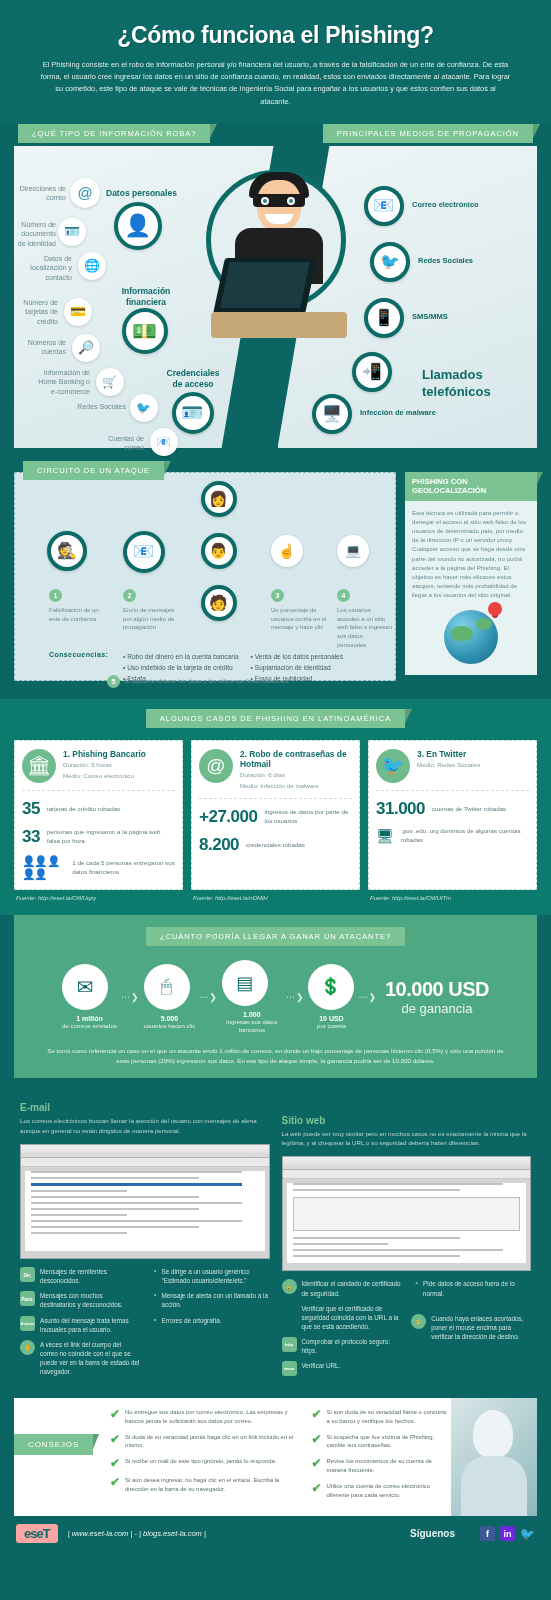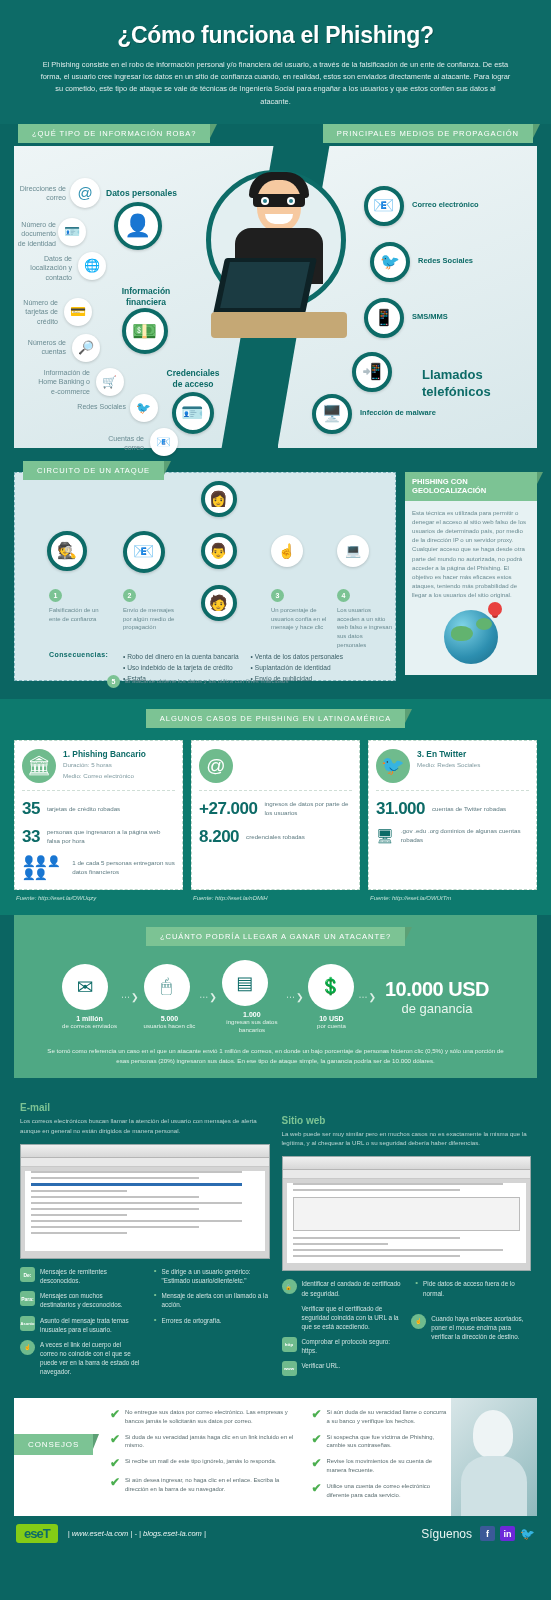--- a/index.html
+++ b/index.html
@@ -164,25 +164,25 @@
   .adv-tx { font-size:5.9px; color:#5a6d70; line-height:1.5; }
   .robot { position:absolute; right:0; top:0; width:86px; height:118px;
     background:linear-gradient(135deg,#d8e6e8,#8fb9bd); }
   .robot:before { content:""; position:absolute; left:22px; top:12px; width:40px;
     height:48px; background:#eef4f5; border-radius:50% 50% 42% 42%; }
   .robot:after { content:""; position:absolute; left:10px; top:58px; width:66px;
     height:60px; background:#cfe1e4; border-radius:26px 26px 0 0; }
 
   
   .footer { display:flex; align-items:center; padding:8px 16px; gap:10px; }
-  .eset { background:#84cc16; color:#0d6b67; font-weight:bold; font-size:13px;
+  .eset { background:#fca5a5; color:#0d6b67; font-weight:bold; font-size:13px;
     padding:2px 8px; border-radius:3px; letter-spacing:-1px; }
   .flinks { font-size:7.5px; font-style:italic; color:#eaf4f2; }
   .social { margin-left:auto; display:flex; align-items:center; gap:5px; }
-  .social span.t { font-size:12px; color:#eaf4f2; margin-right:3px; }
+  .social span.t { font-size:10px; color:#eaf4f2; margin-right:20px;font-weight:bold; }
   .sb { width:15px; height:15px; border-radius:2px; display:flex;
     align-items:center; justify-content:center; font-size:9px;
     font-weight:bold; color:#fff; }
   .sb.fb{background:#3b5998;} .sb.li{background:#6d28d9;} .sb.tw{background:transparent;color:#1da1f2;font-size:12px;}
 </style>
 </head>
 <body>
 
 <div class="page">
 
@@ -339,20 +339,25 @@
           </div>
         <div class="stat-row">
             <div style="color:#0d6b67;font-size:11px;letter-spacing:-1px">👤<span style="color:#cfd8d8">👤👤👤👤</span></div>
             <div class="stat-t">1 de cada 5 personas entregaron sus datos financieros</div>
           </div>
       </div>
 
       <div class="case">
         <div class="case-top">
           <div class="case-ico">@</div>
+          <div>
+            <div class="case-name">2. Robo de contraseñas de Hotmail</div>
+            <div class="case-meta">Duración: 6 días</div>
+            <div class="case-meta">Medio: Infección de malware</div>
+          </div>
         </div>
         <div class="stat-row">
             <div class="stat-n">+27.000</div>
             <div class="stat-t">ingresos de datos por parte de los usuarios</div>
           </div>
         <div class="stat-row">
             <div class="stat-n">8.200</div>
             <div class="stat-t">credenciales robadas</div>
           </div>
       </div>

